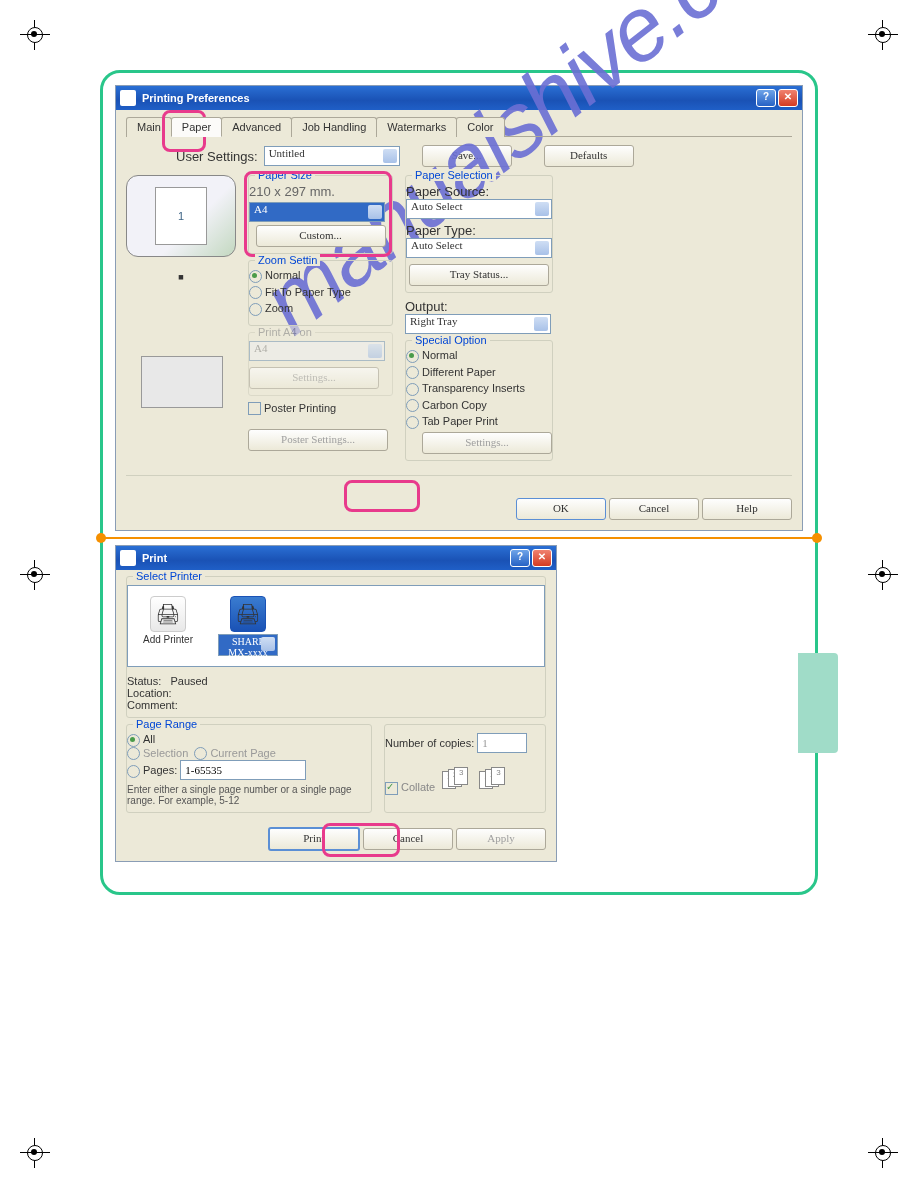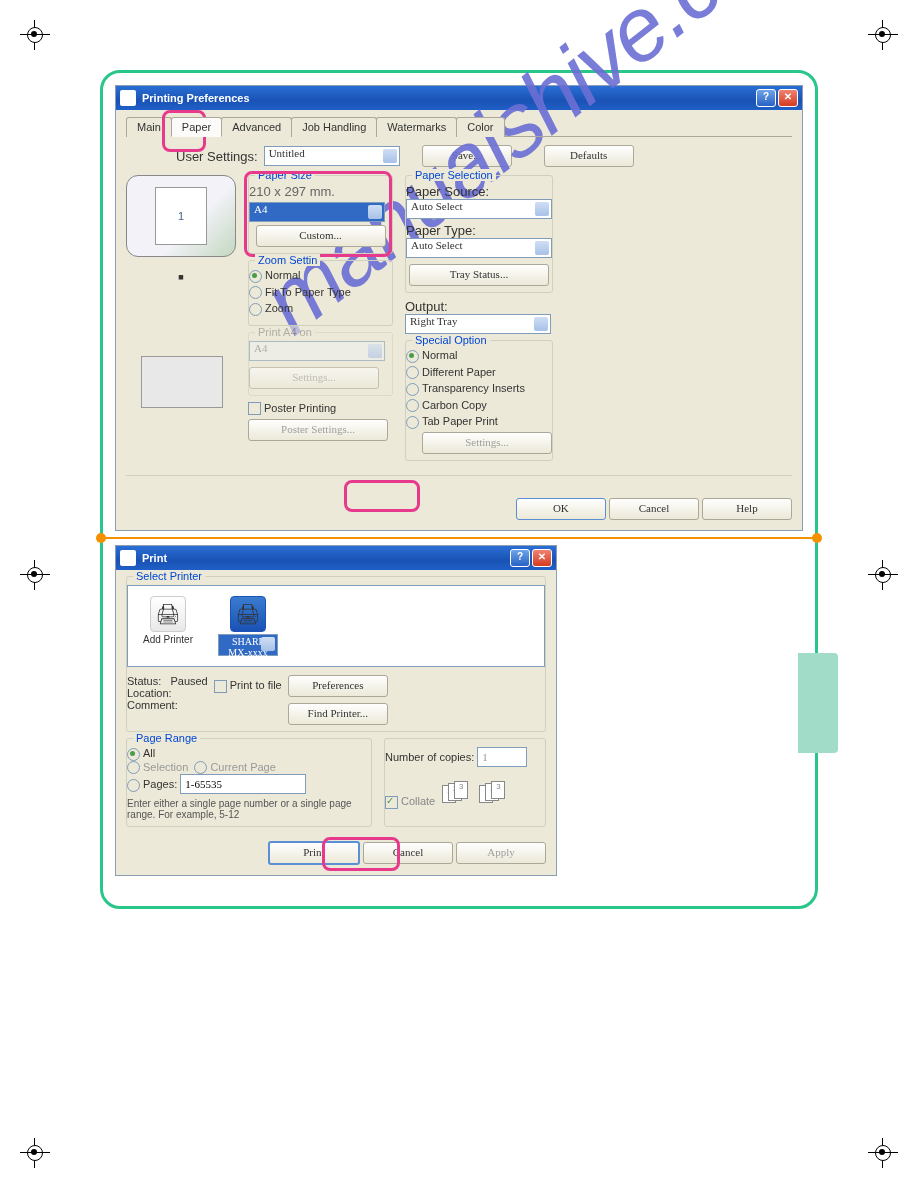--- a/index.html
+++ b/index.html
@@ -137,21 +137,21 @@
           <label><span class="radio"></span><span>Zoom</span></label>
         </div>
 
         <div class="fieldset" style="opacity:.6">
           <span class="legend" style="color:#888">Print A4 on</span>
           <div class="sel" style="width:110px;background:#eee;color:#888"><span>A4</span></div>
           <div class="btn dis" style="width:100px;margin-top:6px;display:block">Settings...</div>
         </div>
 
         <label><span class="chk"></span><span>Poster Printing</span></label>
-        <div class="btn dis" style="width:110px;margin-top:4px;display:block">Poster Settings...</div>
+        <div class="btn dis" style="width:110px;margin-top:14px;display:block">Poster Settings...</div>
       </div>
 
       <div style="flex:0 0 145px">
         <div class="fieldset">
           <span class="legend">Paper Selection</span>
           <div class="lbl">Paper Source:</div>
           <div class="sel" style="width:120px;margin-bottom:4px"><span>Auto Select</span></div>
           <div class="lbl">Paper Type:</div>
           <div class="sel" style="width:120px;margin-bottom:6px"><span>Auto Select</span></div>
           <div class="btn" style="width:110px;display:block;margin:0 auto">Tray Status...</div>
@@ -210,24 +210,20 @@
           <div class="prlabel sel" style="white-space:pre-line">SHARP
 MX-xxxx</div>
         </div>
       </div>
       <div class="row" style="align-items:flex-start">
         <div>
           <div><span>Status:</span>&nbsp;&nbsp;&nbsp;<span>Paused</span></div>
           <div>Location:</div>
           <div>Comment:</div>
         </div>
-        <div style="text-align:right">
-          <div style="margin-bottom:6px"><label><span class="chk"></span><span>Print to file</span></label>&nbsp;&nbsp;<div class="btn" style="width:70px;display:inline-block">Preferences</div></div>
-          <div class="btn" style="width:70px">Find Printer...</div>
-        </div>
       </div>
     </div>
 
     <div class="cols">
       <div class="fieldset" style="flex:1">
         <span class="legend">Page Range</span>
         <label><span class="radio on"></span><span>All</span></label><br>
         <span style="color:#999"><label><span class="radio"></span><span>Selection</span></label>&nbsp;&nbsp;<label><span class="radio"></span><span>Current Page</span></label></span><br>
         <label><span class="radio"></span><span>Pages:</span></label>&nbsp;<input class="inp" style="width: 100px;" value="1-65535"><br>
         <div style="font-size:10px;margin-top:4px;color:#555">Enter either a single page number or a single page range.  For example, 5-12</div>

